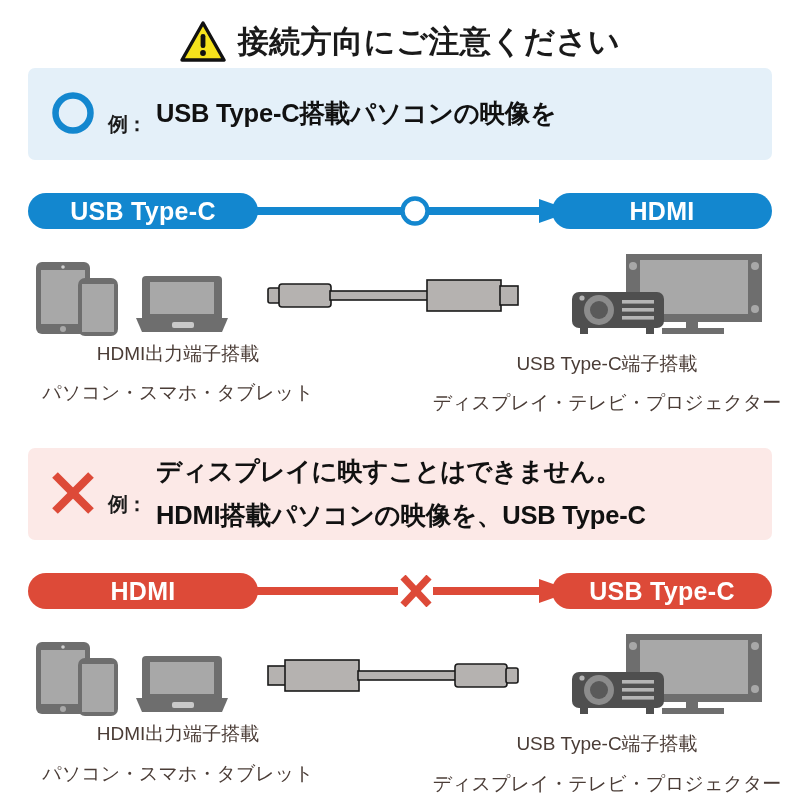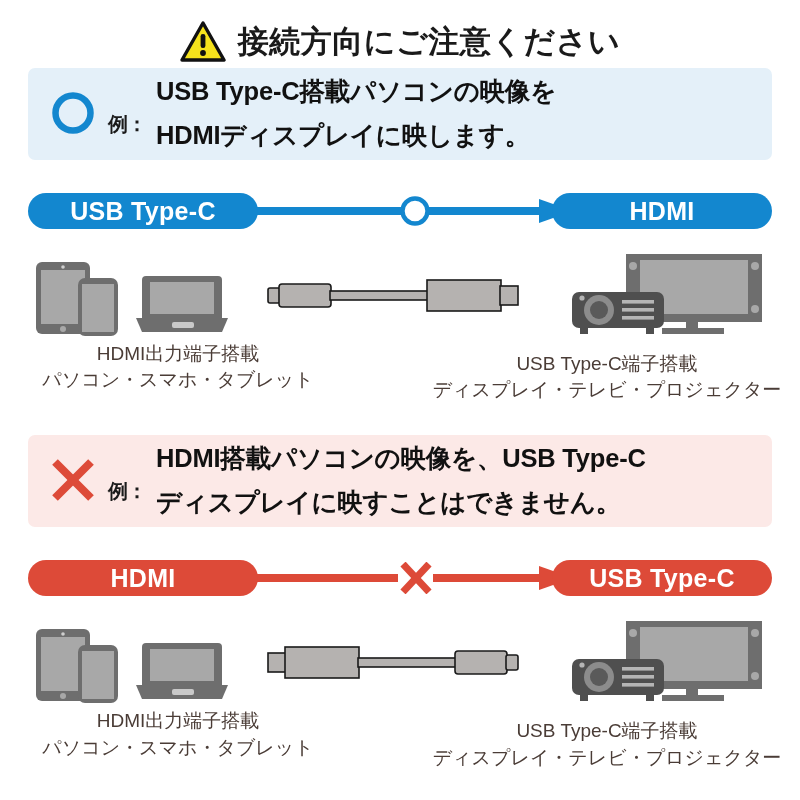--- a/index.html
+++ b/index.html
@@ -121,21 +121,21 @@
   .caprow {
     margin: 6px 28px 0 28px;
     display: flex;
     justify-content: space-between;
     align-items: flex-start;
   }
   .caption {
     display: flex;
     flex-direction: column;
     align-items: center;
-    gap: 3px;
+    gap: 16px;
   }
   .caption span {
     font-size: 19px;
     color: #4a3c36;
     line-height: 1.22;
     white-space: nowrap;
     font-weight: 500;
   }
   .cap-left  { width: 300px; }
   .cap-right { width: 330px; margin-top: 10px; }
@@ -159,21 +159,20 @@
 
 <div class="section">
 
   <div class="callout ok">
     <svg class="mark" viewBox="0 0 50 50">
       <circle cx="25" cy="25" r="17.5" fill="none" stroke="#1387cf" stroke-width="6.5"></circle>
     </svg>
     <div class="rei">例：</div>
     <div class="callout-lines">
       <span>USB Type-C搭載パソコンの映像を</span>
-      <span>HDMIディスプレイに映します。</span>
     </div>
   </div>
 
   <div class="gap-a"></div>
 
   <div class="flow">
     <div class="pill blue left">USB Type-C</div>
     <svg class="connector" viewBox="0 0 340 32" preserveAspectRatio="none">
       <rect x="0" y="12" width="160" height="8" fill="#1387cf"></rect>
       <rect x="185" y="12" width="115" height="8" fill="#1387cf"></rect>
@@ -257,22 +256,22 @@
 
 <div class="section">
 
   <div class="callout ng">
     <svg class="mark" viewBox="0 0 50 50">
       <line x1="7" y1="7" x2="43" y2="43" stroke="#dd4a38" stroke-width="8" stroke-linecap="butt"></line>
       <line x1="43" y1="7" x2="7" y2="43" stroke="#dd4a38" stroke-width="8" stroke-linecap="butt"></line>
     </svg>
     <div class="rei">例：</div>
     <div class="callout-lines">
+      <span>ディスプレイに映すことはできません。</span>
       <span>HDMI搭載パソコンの映像を、USB Type-C</span>
-      <span>ディスプレイに映すことはできません。</span>
     </div>
   </div>
 
   <div class="gap-a"></div>
 
   <div class="flow">
     <div class="pill red left">HDMI</div>
     <svg class="connector" viewBox="0 0 340 32" preserveAspectRatio="none">
       <rect x="0" y="12" width="155" height="8" fill="#dd4a38"></rect>
       <rect x="190" y="12" width="110" height="8" fill="#dd4a38"></rect>

